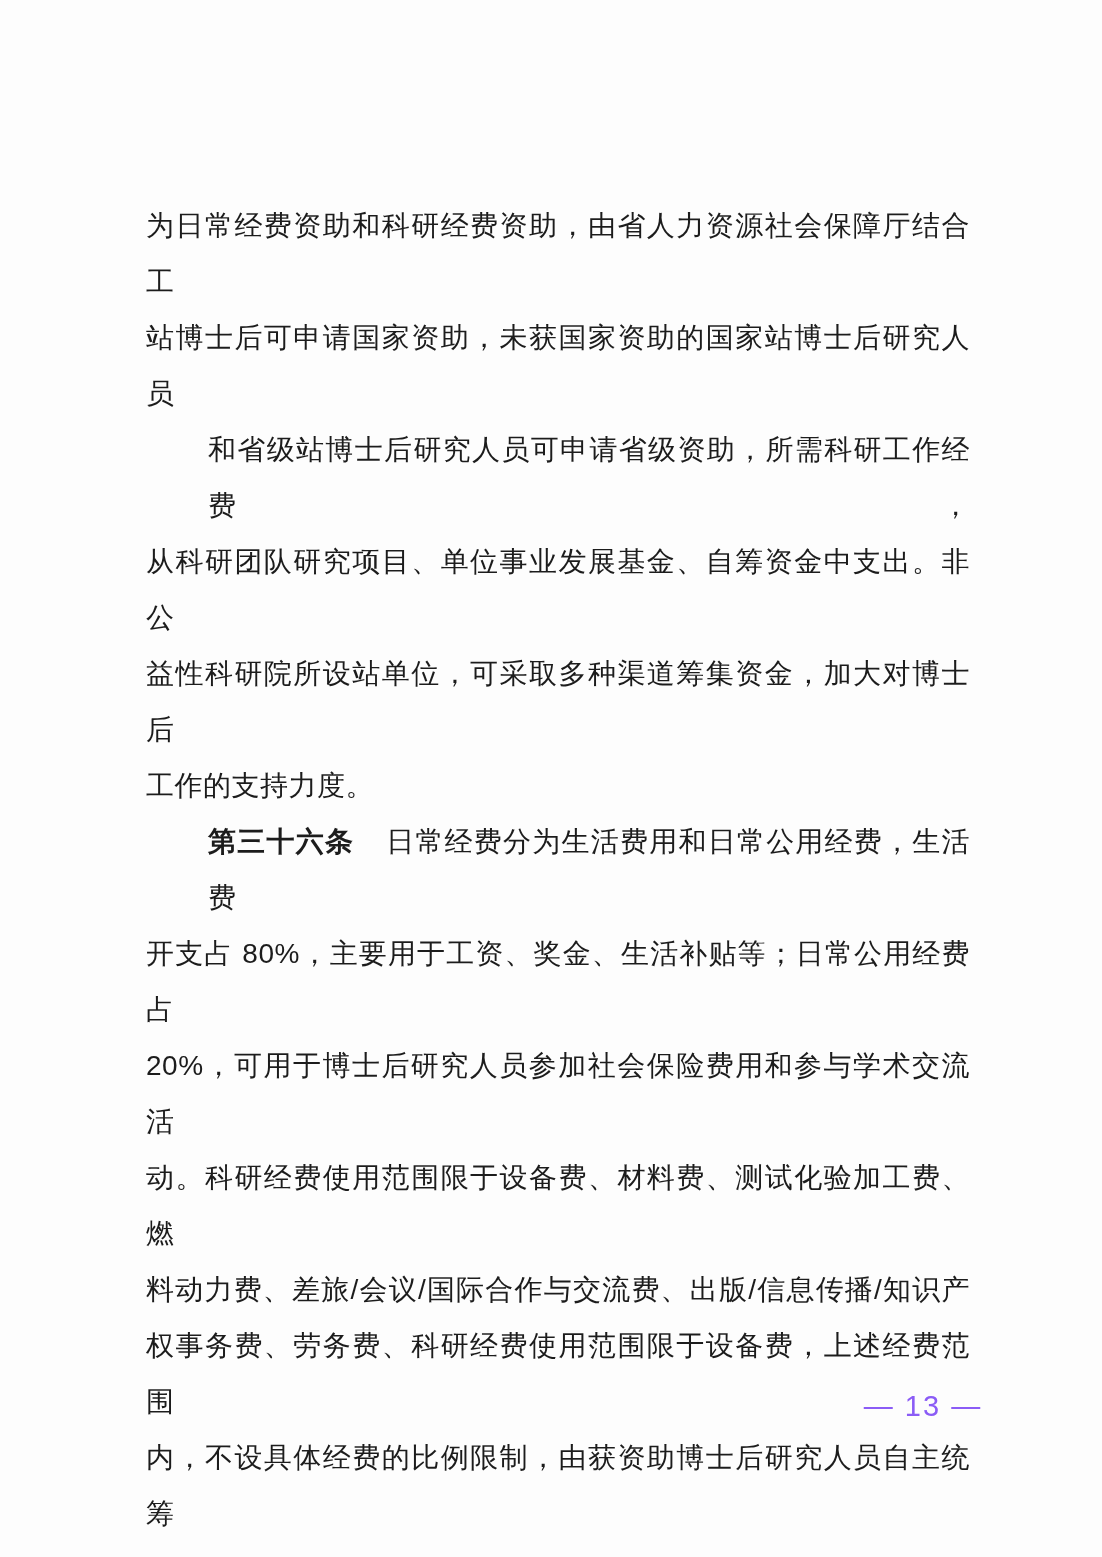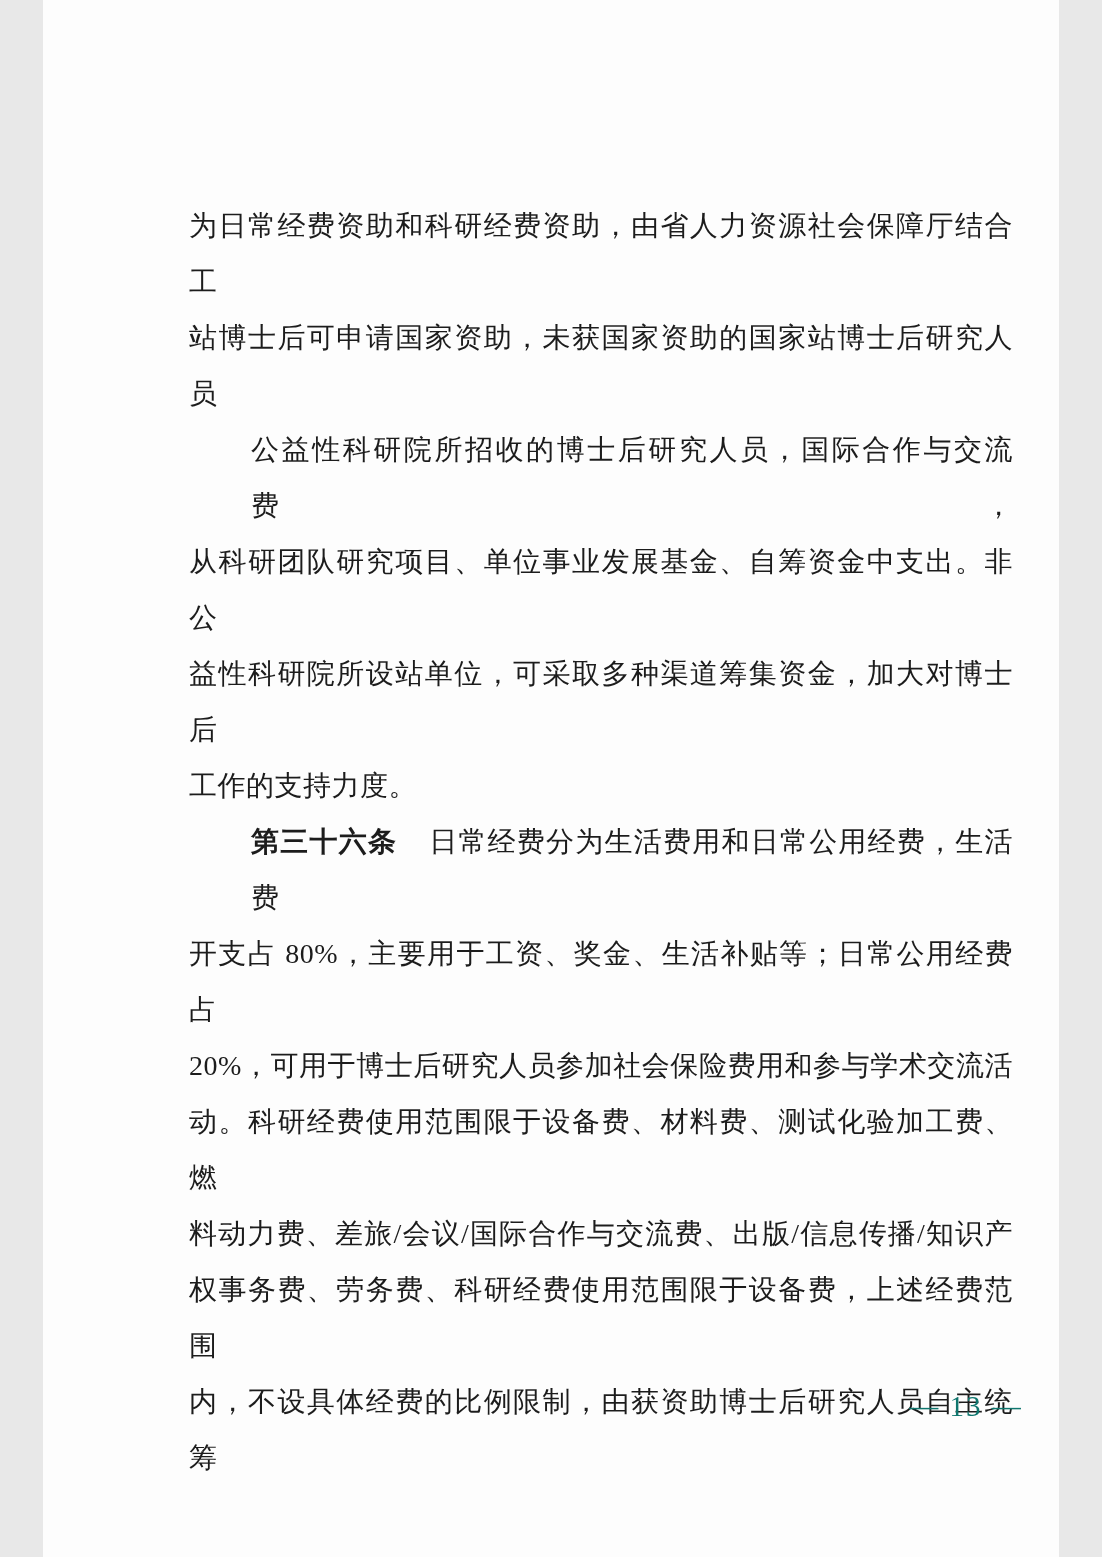--- a/index.html
+++ b/index.html
@@ -2,25 +2,25 @@
 <html><head>
 <meta charset="utf-8">
 <style>
   html, body {
     margin: 0;
     padding: 0;
     background: #e8e8e8;
   }
   .page {
     position: relative;
-    width: 1016px;
+    width: 1102px;
     height: 1557px;
     margin: 0 auto;
     background: #fdfdfd;
-    font-family: Liberation Serif, serif;
+    font-family: Liberation Sans, sans-serif;
     color: #1c1c1c;
     overflow: hidden;
   }
   .doc-body {
     position: absolute;
     left: 146px;
     top: 198px;
     width: 824px;
     font-size: 28px;
     line-height: 56px;
@@ -41,33 +41,33 @@
     margin-right: 32px;
   }
   .page-number {
     position: absolute;
     top: 1386px;
     left: 856px;
     width: 134px;
     font-size: 29px;
     line-height: 40px;
     text-align: center;
-    color: #0f766e;
+    color: #8b5cf6;
     letter-spacing: 2px;
     white-space: nowrap;
   }
 </style>
 </head>
 <body>
 
 <div class="page">
   <div class="doc-body">
       <div class="line justify">为日常经费资助和科研经费资助，由省人力资源社会保障厅结合工</div>
       <div class="line justify">站博士后可申请国家资助，未获国家资助的国家站博士后研究人员</div>
-      <div class="line justify indent">公益性科研院所招收的博士后研究人员，国际合作与交流费，</div>
+      <div class="line justify indent">和省级站博士后研究人员可申请省级资助，所需科研工作经费，</div>
       <div class="line justify">从科研团队研究项目、单位事业发展基金、自筹资金中支出。非公</div>
       <div class="line justify">益性科研院所设站单位，可采取多种渠道筹集资金，加大对博士后</div>
       <div class="line">工作的支持力度。</div>
       <div class="line justify indent"><span class="bold-term">第三十六条</span>日常经费分为生活费用和日常公用经费，生活费</div>
       <div class="line justify">开支占 80%，主要用于工资、奖金、生活补贴等；日常公用经费占</div>
       <div class="line justify">20%，可用于博士后研究人员参加社会保险费用和参与学术交流活</div>
       <div class="line justify">动。科研经费使用范围限于设备费、材料费、测试化验加工费、燃</div>
       <div class="line justify">料动力费、差旅/会议/国际合作与交流费、出版/信息传播/知识产</div>
       <div class="line justify">权事务费、劳务费、科研经费使用范围限于设备费，上述经费范围</div>
       <div class="line justify">内，不设具体经费的比例限制，由获资助博士后研究人员自主统筹</div>

